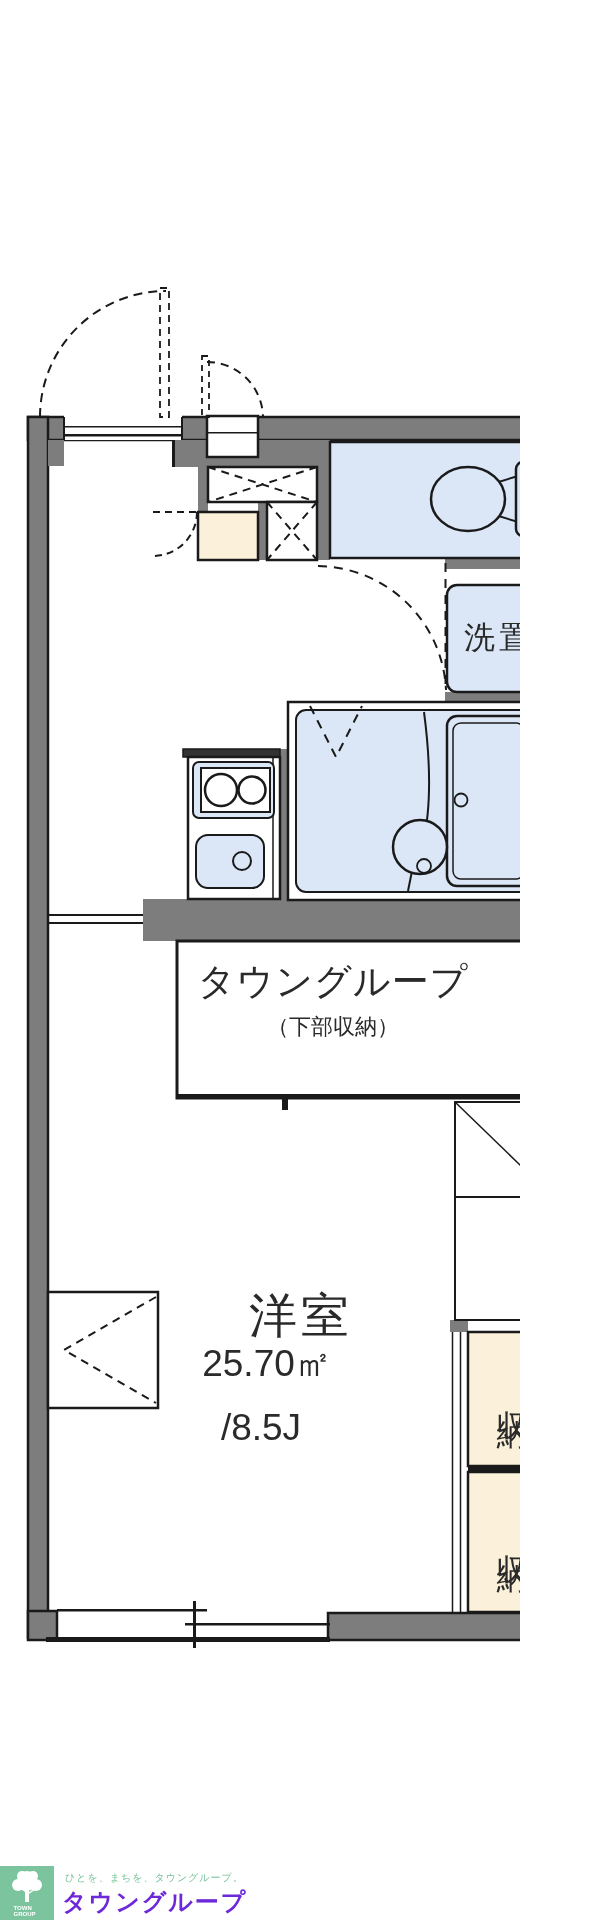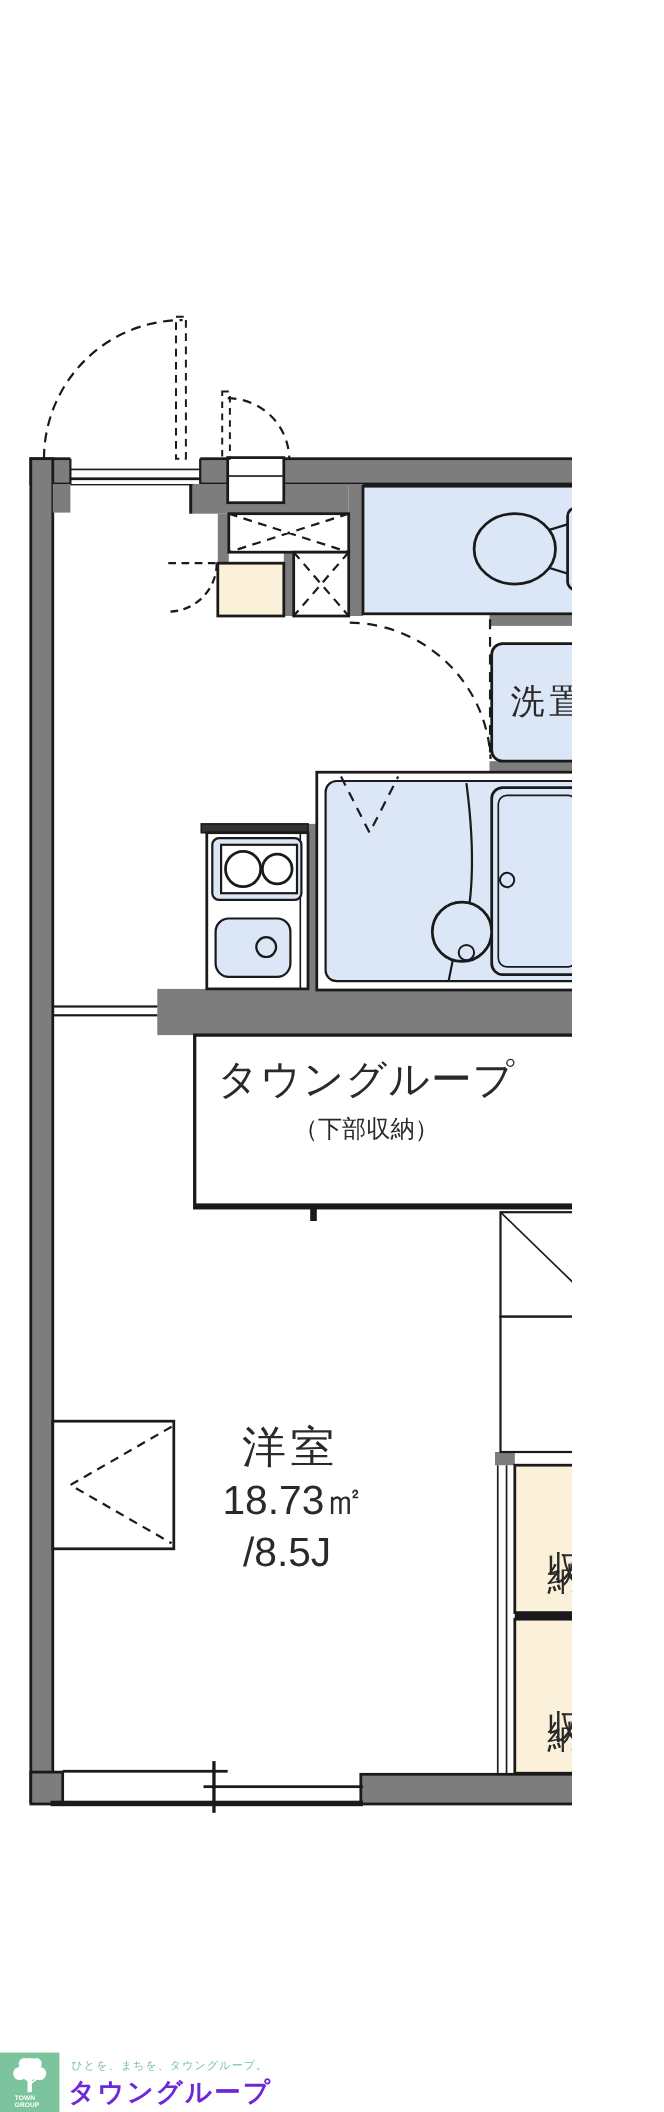--- a/index.html
+++ b/index.html
@@ -4,23 +4,23 @@
 <style>
   html,body{margin:0;padding:0;background:#fff;}
   #stage{position:relative;width:520px;height:1920px;background:#ffffff;overflow:hidden;
          font-family:"Liberation Sans","DejaVu Sans",sans-serif;color:#1a1a1a;}
   #plan-svg{position:absolute;left:0;top:0;}
   .lbl{position:absolute;transform:translate(-50%,-50%);white-space:nowrap;color:#2a2a2a;}
   .lbl-laundry{font-size:31px;letter-spacing:4px;}
   .lbl-bed{text-align:center;line-height:45px;}
   .lbl-bed .l1{font-size:37px;letter-spacing:1px;}
   .lbl-bed .l2{font-size:22px;}
-  .lbl-room{font-size:40px;letter-spacing:4px;}
+  .lbl-room{font-size:48px;letter-spacing:4px;margin-left:37px;}
   .lbl-area{font-size:37px;}
-  .lbl-tatami{font-size:37px;}
+  .lbl-tatami{font-size:37px;margin-top:16px;}
   .lbl-closet{font-size:30px;writing-mode:vertical-rl;text-orientation:upright;letter-spacing:10px;}
   .footer-slogan{position:absolute;left:65px;top:1871px;font-size:10px;letter-spacing:1px;color:#74c298;}
   .footer-brand{position:absolute;left:62px;top:1886px;font-size:24px;font-weight:bold;letter-spacing:2px;color:#6d28d9;}
   .logo-badge{position:absolute;left:0px;top:1866px;width:54px;height:54px;background:#7cc49d;}
   .logo-badge .badge-text{position:absolute;left:50%;bottom:3px;transform:translateX(-50%);
        font-size:6px;font-weight:bold;color:#ffffff;letter-spacing:0px;}
 </style>
 </head>
 <body>
 
@@ -186,21 +186,21 @@
 </svg>
 
 <div class="lbl lbl-laundry" style="left:499px;top:638px;">洗置</div>
 
 <div class="lbl lbl-bed" style="left:333px;top:1004px;">
   <div class="l1">タウングループ</div>
   <div class="l2">（下部収納）</div>
 </div>
 
 <div class="lbl lbl-room" style="left:264px;top:1316px;">洋室</div>
-<div class="lbl lbl-area" style="left:267px;top:1364px;">18.73㎡</div>
+<div class="lbl lbl-area" style="left:267px;top:1364px;">25.70㎡</div>
 <div class="lbl lbl-tatami" style="left:261px;top:1412px;">/8.5J</div>
 
 <div class="lbl lbl-closet" style="left:511px;top:1396px;">収納</div>
 <div class="lbl lbl-closet" style="left:511px;top:1540px;">収納</div>
 
 <div class="logo-badge">
   <svg width="54" height="40" viewBox="0 0 54 40">
     <g fill="#ffffff">
       <circle cx="27" cy="15" r="10"></circle>
       <circle cx="18" cy="19" r="6"></circle>

